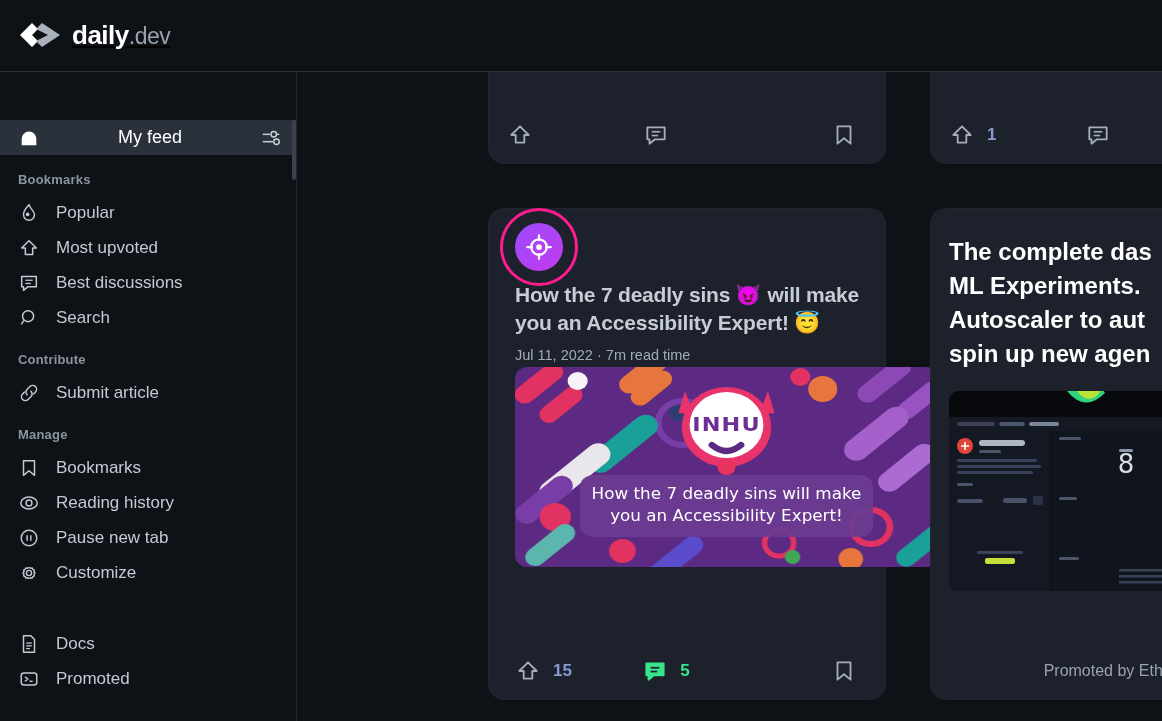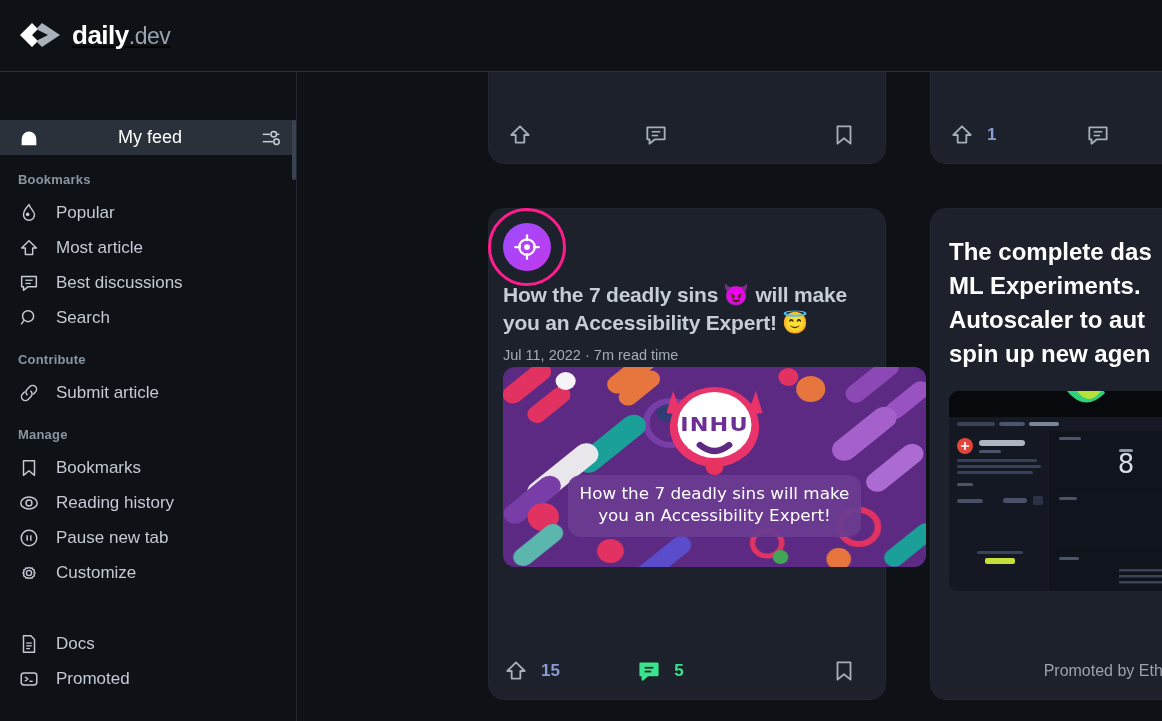--- a/index.html
+++ b/index.html
@@ -74,21 +74,21 @@
   .grid {
     position: absolute; left: 191px; top: -160px;
     display: grid;
     grid-template-columns: 398px 398px;
     gap: 44px 44px;
   }
   .card {
     background: #1c212b;
     border: 1px solid #21262f;
     border-radius: 16px;
-    padding: 14px 18px 0 14px;
+    padding: 14px 18px 0 26px;
     display: flex; flex-direction: column;
     position: relative;
   }
   .card.article { height: 492px; }
 
   .src-badge {
     width: 48px; height: 48px; border-radius: 50%;
     background: linear-gradient(135deg, #9d4bff 0%, #c13aeb 100%);
     display: flex; align-items: center; justify-content: center;
     margin-bottom: 10px;
@@ -186,21 +186,21 @@
         <svg class="ico" viewBox="0 0 24 24">
           <path d="M12 3 C12 3 6 9 6 14 A6 6 0 0 0 18 14 C18 10 14 8 12 3 Z" fill="none" stroke="#c3cad3" stroke-width="1.6"></path>
           <circle cx="10.5" cy="13.5" r="2" fill="#c3cad3"></circle>
         </svg>
         <span>Popular</span>
       </div>
       <div class="nav-item">
         <svg class="ico" viewBox="0 0 24 24">
           <path d="M12 4 L20 12 L16 12 L16 19 L8 19 L8 12 L4 12 Z" fill="none" stroke="#c3cad3" stroke-width="1.6" stroke-linejoin="round"></path>
         </svg>
-        <span>Most article</span>
+        <span>Most upvoted</span>
       </div>
       <div class="nav-item">
         <svg class="ico" viewBox="0 0 24 24">
           <path d="M4 5 H20 V16 H11 L6 20 V16 H4 Z" fill="none" stroke="#c3cad3" stroke-width="1.6" stroke-linejoin="round"></path>
           <line x1="8" y1="9" x2="16" y2="9" stroke="#c3cad3" stroke-width="1.4"></line>
           <line x1="8" y1="12.5" x2="14" y2="12.5" stroke="#c3cad3" stroke-width="1.4"></line>
         </svg>
         <span>Best discussions</span>
       </div>
       <div class="nav-item">

